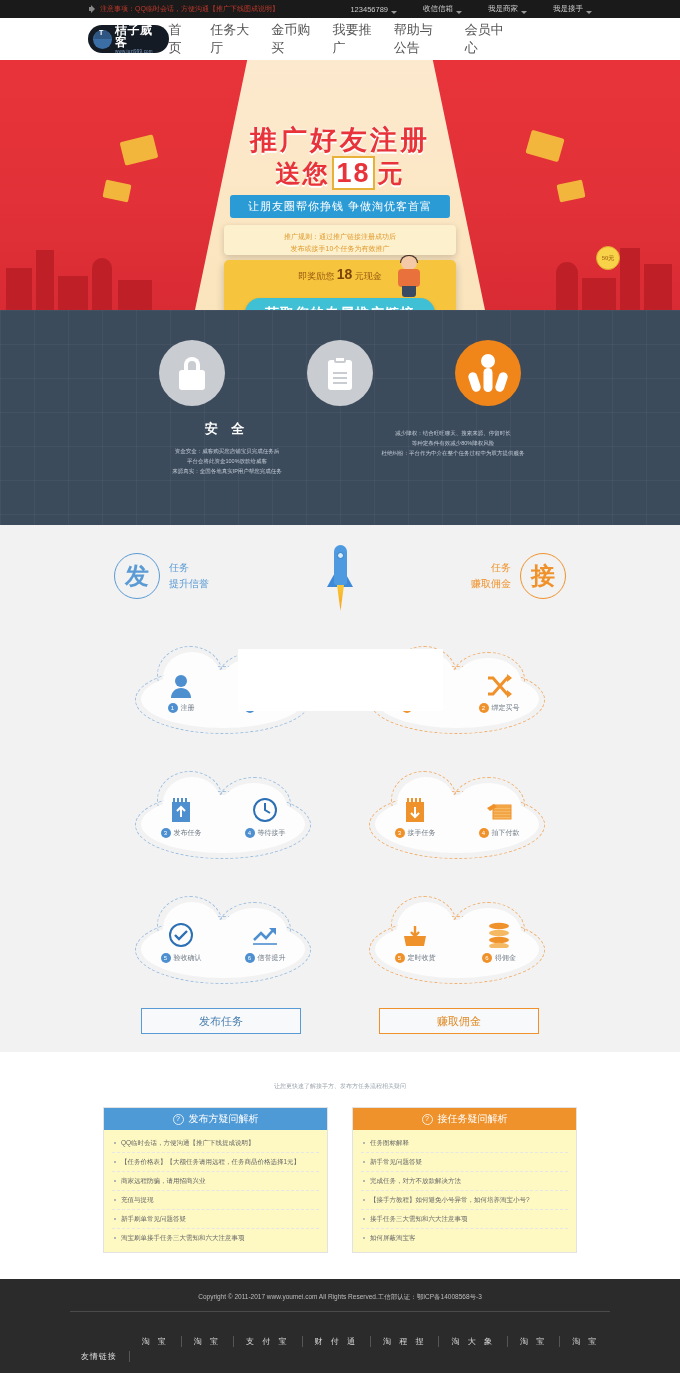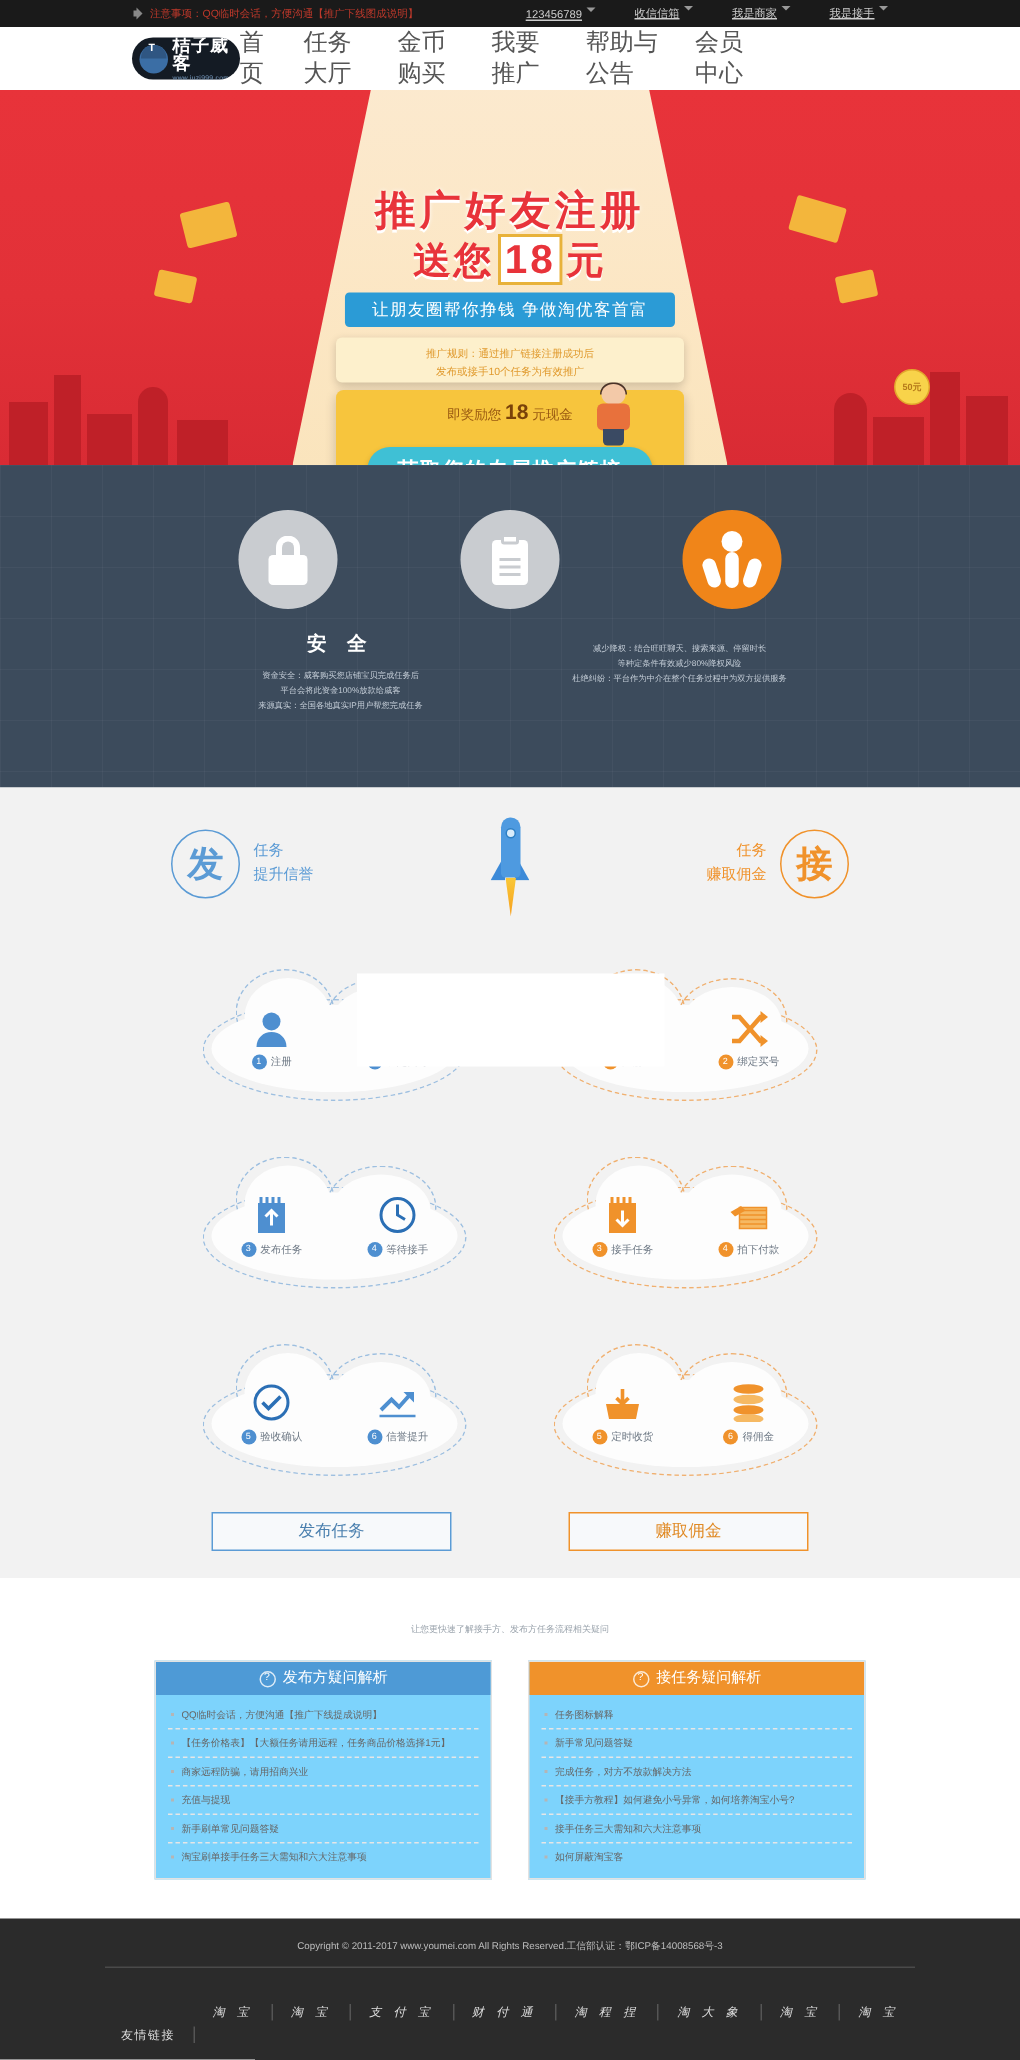--- a/index.html
+++ b/index.html
@@ -18,36 +18,36 @@
     width:8px;height:8px;display:inline-block;position:relative;
   }
   .tb-speaker:before{
     content:"";position:absolute;left:1px;top:2px;width:3px;height:4px;background:#888;
   }
   .tb-speaker:after{
     content:"";position:absolute;left:3px;top:0px;border-left:4px solid #888;
     border-top:4px solid transparent;border-bottom:4px solid transparent;
   }
   .tb-right { margin-left:auto; display:flex; align-items:center; gap:26px; }
-  .tb-item { display:flex; align-items:flex-start; gap:3px; color:#ccc; font-size:7.5px; cursor:pointer;text-decoration:underline; }
+  .tb-item { display:flex; align-items:flex-end; gap:3px; color:#ccc; font-size:7.5px; cursor:pointer; }
   .caret { width:0;height:0;border-left:3px solid transparent;border-right:3px solid transparent;border-top:3px solid #999; display:inline-block;}
   
   .header { height:42px; background:#fff; display:flex; align-items:center; padding:0 88px; }
   .logo {
     width:96px;height:28px;border-radius:14px;background:#141b24;
     display:flex;align-items:center;gap:3px;padding:0 5px;position:relative;overflow:hidden;
   }
   .logo-face{width:19px;height:19px;border-radius:50%;background:#3b6ea5;position:relative;flex:none;}
   .logo-face:before{content:"";position:absolute;left:1px;top:0px;width:17px;height:9px;background:#2f5682;border-radius:9px 9px 0 0;}
   .logo-face:after{content:"T";position:absolute;left:6px;top:-1px;font-size:7px;color:#fff;font-weight:bold;}
   .logo-txt{display:flex;flex-direction:column;line-height:1;}
   .logo-name{color:#fff;font-size:12px;font-weight:bold;letter-spacing:.5px;}
   .logo-url{color:#7a9ec4;font-size:4.5px;margin-top:2px;letter-spacing:.2px;}
   .nav{margin-left:auto;display:flex;gap:22px;padding-right:88px;}
-  .nav a{font-size:16px;color:#555;text-decoration:none;cursor:pointer;}
+  .nav a{font-size:13px;color:#555;text-decoration:none;cursor:pointer;}
   
   .banner{
     height:250px;position:relative;overflow:hidden;
     background:linear-gradient(180deg,#e8333a 0%,#e23138 55%,#d92b34 100%);
   }
   .bl-shape{position:absolute;bottom:0;background:#bf2028;}
   .beam{
     position:absolute;left:50%;top:0;transform:translateX(-50%);
     width:290px;height:250px;
     background:linear-gradient(180deg,#fdf3d6 0%,#fdf0cb 60%,#fceec4 100%);
@@ -165,34 +165,34 @@
   .overlay-white{position:absolute;left:238px;top:649px;width:205px;height:62px;background:#fff;z-index:20;}
   .flow-btns{display:flex;justify-content:center;gap:78px;margin-top:6px;}
   .fbtn{width:160px;height:26px;line-height:24px;text-align:center;font-size:11px;border:1px solid #5b9bd5;color:#4a7fae;background:#f7f9fb;cursor:pointer;}
   .fbtn.or{border-color:#f0922b;color:#e08a25;}
   
   .faq{background:#fff;padding:22px 0 26px;}
   .faq-title{text-align:center;font-size:16px;color:#333;position:relative;padding-bottom:6px;}
   .faq-title:after{content:"";position:absolute;left:50%;transform:translateX(-50%);bottom:0;width:60px;height:2px;background:#4e8fd0;}
   .faq-sub{text-align:center;font-size:6px;color:#9aa3ac;margin-top:8px;}
   .faq-cols{display:flex;justify-content:center;gap:24px;margin-top:16px;}
-  .faq-box{width:225px;border:1px solid #e2e2e2;background:#7dd3fc;}
+  .faq-box{width:225px;border:1px solid #e2e2e2;background:#fef9c3;}
   .faq-hd{height:22px;line-height:22px;text-align:center;color:#fff;font-size:10px;background:#4e9ad6;display:flex;align-items:center;justify-content:center;gap:5px;}
   .faq-hd.or{background:#f0922b;}
   .qmark{width:11px;height:11px;border-radius:50%;border:1px solid rgba(255,255,255,.8);font-size:7px;display:flex;align-items:center;justify-content:center;}
   .faq-list{padding:4px 8px 5px;}
   .faq-li{font-size:6.5px;color:#666;padding:5px 0 4px 9px;border-bottom:1px dashed #e6e6e6;position:relative;cursor:pointer;}
   .faq-li:last-child{border-bottom:none;}
   .faq-li:before{content:"";position:absolute;left:2px;top:8px;width:2px;height:2px;background:#b5b5b5;}
   
   .footer{background:#2b2b2b;padding:14px 0 10px;}
   .copy{text-align:center;font-size:6.5px;color:#bdbdbd;}
   .hr{width:540px;height:1px;background:#4a4a4a;margin:9px auto;}
   .links{display:flex;justify-content:center;align-items:center;gap:0;font-size:8px;color:#ddd;}
-  .links .lk{padding:0 12px;letter-spacing:3px;border-right:1px solid #555;cursor:pointer;font-style:italic;}
+  .links .lk{padding:0 12px;letter-spacing:3px;border-right:1px solid #555;cursor:pointer;}
   .links .lk:last-child{border-right:none;}
   .links .lbl{padding:0 12px;letter-spacing:1px;border-right:1px solid #555;margin-top:30px;}
   .certs{display:flex;justify-content:center;gap:4px;margin-top:12px;}
   .cert{width:14px;height:14px;background:#4f7a4f;position:relative;cursor:pointer;}
   .cert:after{content:"";position:absolute;left:2px;top:3px;width:0;height:0;border-left:7px solid #d6e8d6;border-top:4px solid transparent;border-bottom:4px solid transparent;}
 </style>
 </head>
 <body>
 
 <div class="topbar">

